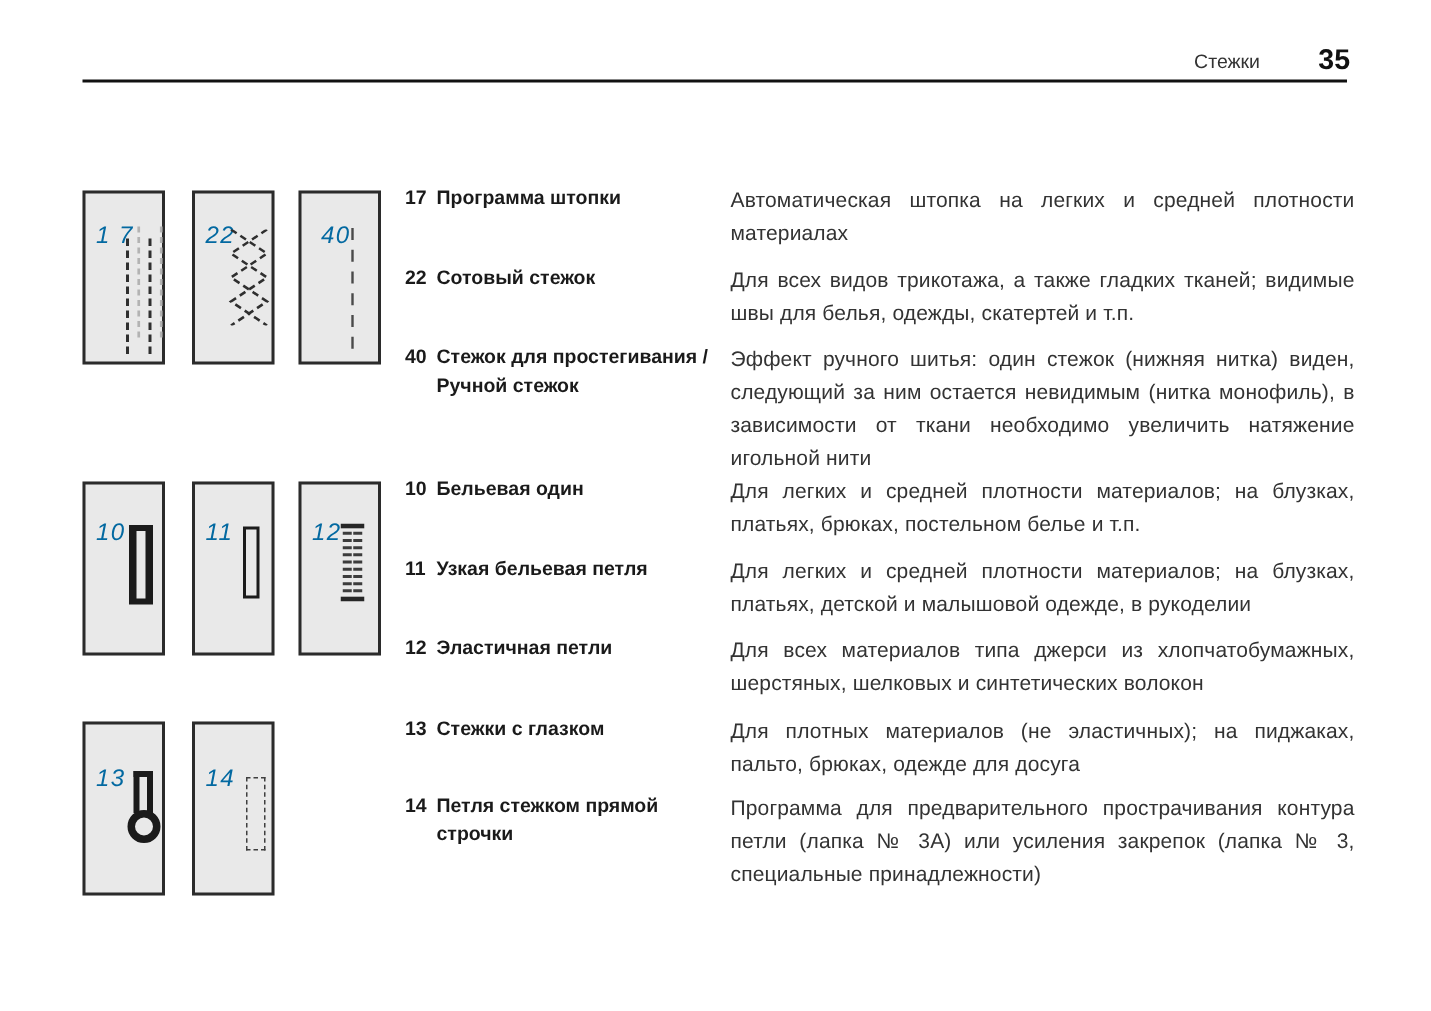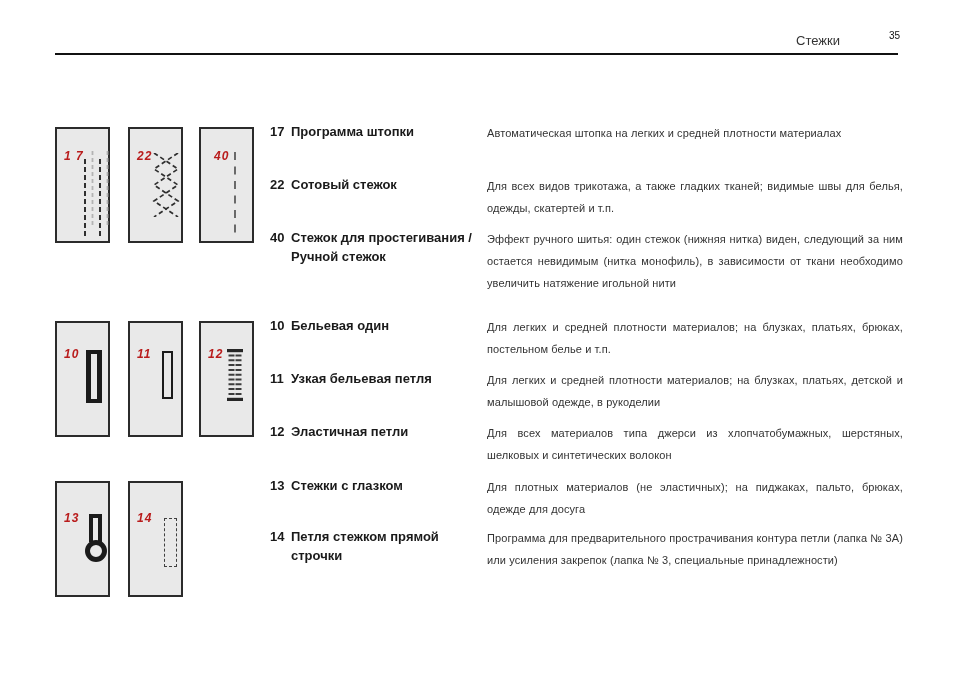--- a/index.html
+++ b/index.html
@@ -12,39 +12,39 @@
     position:relative; width:954px; height:602px;
     background:var(--page_bg,#fff);
     font-family:"Liberation Sans", sans-serif;
     color:var(--ink,#1a1a1a);
     overflow:hidden;
   }
   
   .hdr-section{position:absolute; left:700px; top:33px; width:140px; text-align:right;
     font-size:13px; color:#333;}
   .hdr-page{position:absolute; left:855px; top:30px; width:45px; text-align:right;
-    font-size:10px; font-weight:400; color:#111;}
+    font-size:19px; font-weight:700; color:#111;}
   .hdr-rule{position:absolute; left:55px; top:53px; width:843px; height:1.6px;
     background:var(--rule,#111);}
   
   .swatch{position:absolute; width:55px; height:116px;
     background:var(--box_fill,#e9e9e9); border:2px solid var(--box_border,#2b2b2b);}
-  .snum{position:absolute; left:7px; font-style:italic; font-weight:700;
-    font-size:12px; letter-spacing:1px; color:#b91c1c; white-space:nowrap;}
+  .snum{position:absolute; left:7px; font-style:italic; font-weight:400;
+    font-size:16px; letter-spacing:1px; color:#0369a1; white-space:nowrap;}
   .row1 .snum{top:20px;} .row2 .snum{top:24px;} .row3 .snum{top:28px;}
   .icon{position:absolute;}
   .st-dark{stroke:#2f2f2f;} .st-light{stroke:var(--light_stitch,#b3b3b3);}
   .bh{position:absolute; border-style:solid; border-color:#1b1b1b; background:transparent;}
   
   .row{position:absolute; left:270px; width:640px;}
   .st-num{position:absolute; left:0; top:0; font-size:13px; font-weight:700;
     line-height:19px; color:var(--ink,#1a1a1a);text-align:right;}
   .st-name{position:absolute; left:21px; top:0; width:195px; font-size:13px;
     font-weight:700; line-height:19px; color:var(--ink,#1a1a1a);}
-  .st-desc{position:absolute; left:217px; top:0; width:416px; font-size:11px;
+  .st-desc{position:absolute; left:217px; top:0; width:416px; font-size:14px;
     line-height:22px; text-align:justify; letter-spacing:0.1px;
     color:var(--desc_ink,#333);}
 </style>
 </head>
 <body>
 
 <div class="page">
 
   <span class="hdr-section">Стежки</span>
   <span class="hdr-page">35</span>

